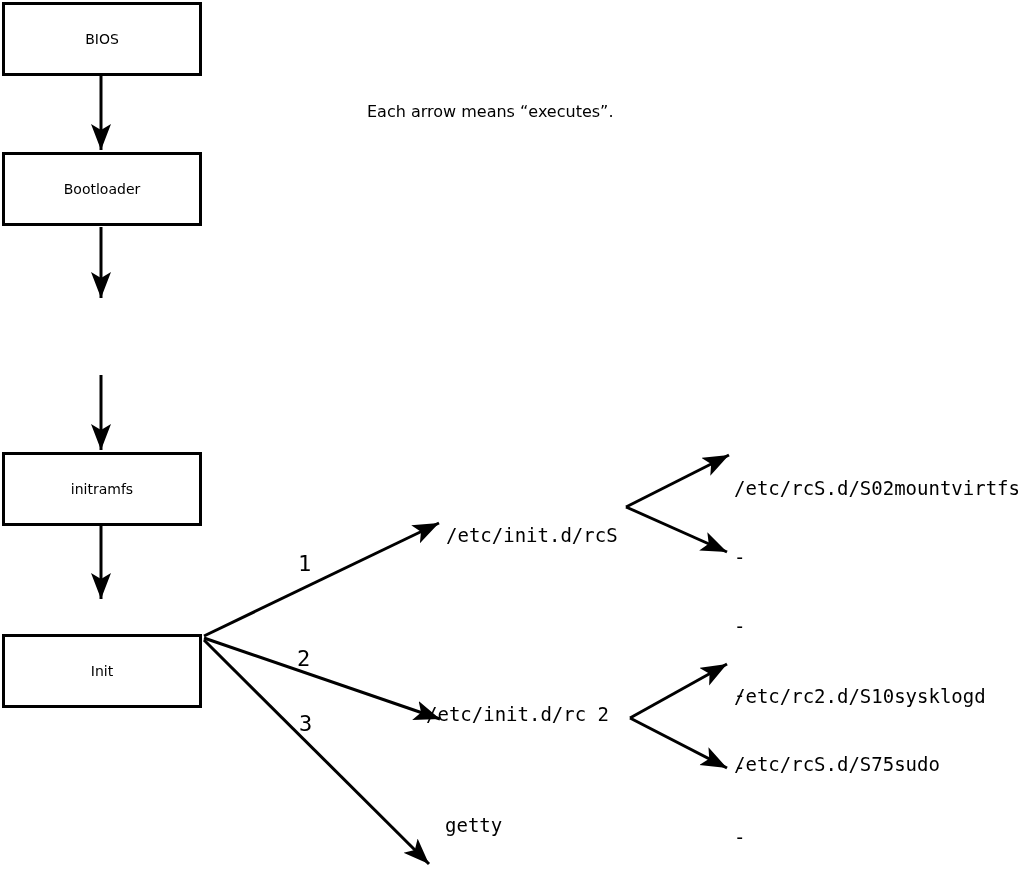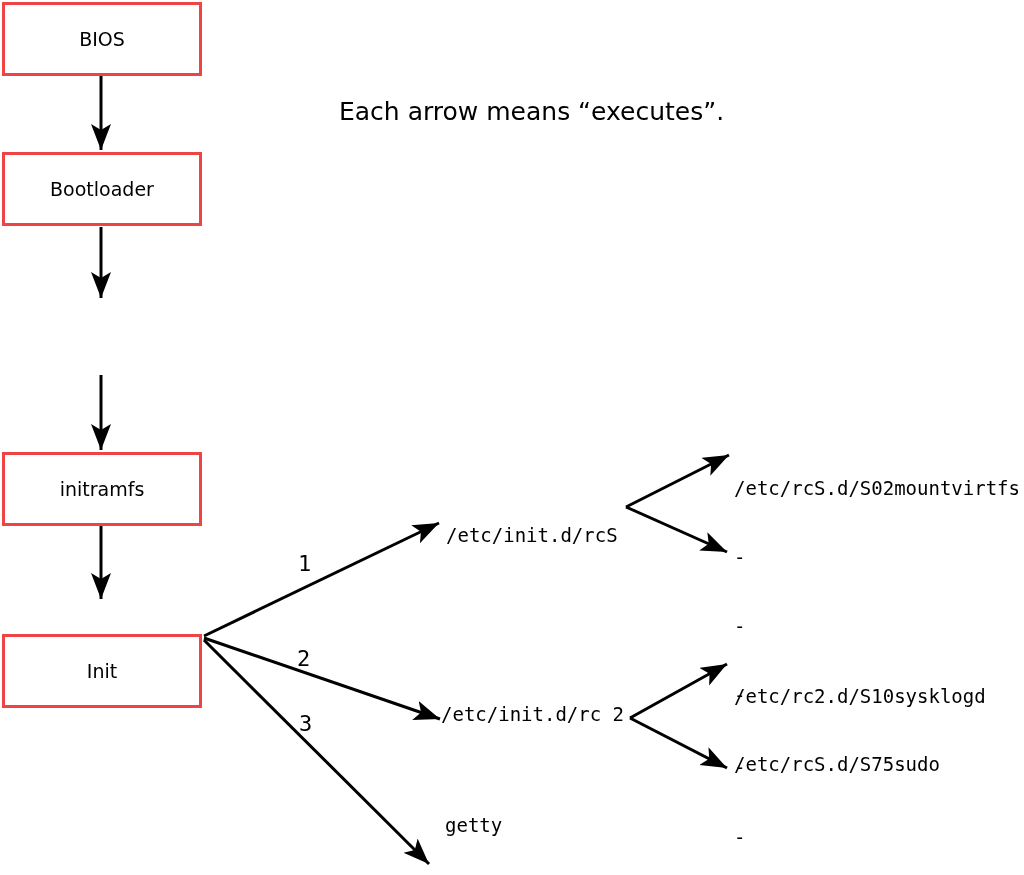--- a/index.html
+++ b/index.html
@@ -3,27 +3,27 @@
 <meta charset="utf-8">
 <style>
   html,body{margin:0;padding:0;background:#ffffff;}
   .canvas{
     position:relative;width:1024px;height:875px;background:#ffffff;
     overflow:hidden;color:#000000;
   }
   .svg-layer{position:absolute;left:0;top:0;width:1024px;height:875px;}
   .box{
     position:absolute;left:2px;width:200px;height:74px;
-    border:3px solid #ef4444;box-sizing:border-box;background:#fff;
+    border:3px solid #000000;box-sizing:border-box;background:#fff;
     display:flex;align-items:center;justify-content:center;
-    font-family:"DejaVu Sans","Liberation Sans",sans-serif;font-size:19px;
+    font-family:"DejaVu Sans","Liberation Sans",sans-serif;font-size:14px;
   }
   .note{
-    position:absolute;left:339px;top:102px;
-    font-family:"DejaVu Sans","Liberation Sans",sans-serif;font-size:25px;line-height:19px;
+    position:absolute;left:367px;top:102px;
+    font-family:"DejaVu Sans","Liberation Sans",sans-serif;font-size:16px;line-height:19px;
     white-space:pre;
   }
   .mono{
     position:absolute;
     font-family:"DejaVu Sans Mono","Liberation Mono",monospace;
     font-size:19px;line-height:19px;white-space:pre;
   }
   .digit{
     position:absolute;
     font-family:"DejaVu Sans Mono","Liberation Mono",monospace;
@@ -32,21 +32,21 @@
   .col{
     position:absolute;
     font-family:"DejaVu Sans Mono","Liberation Mono",monospace;
     font-size:19px;white-space:pre;
   }
   .col-rcs{left:734px;top:432px;}
   .col-rcs div{line-height:25px;height:25px;}
   .col-rc2{left:734px;top:639px;}
   .col-rc2 div{line-height:26.5px;height:26.5px;}
   .lbl-rcs{left:446px;top:526px;}
-  .lbl-rc2{left:441px;top:705px;}
+  .lbl-rc2{left:426px;top:705px;}
   .lbl-getty{left:445px;top:816px;}
   .num1{left:298px;top:553px;}
   .num2{left:297px;top:648px;}
   .num3{left:299px;top:713px;}
 </style>
 </head>
 <body>
 
 <div class="canvas">
 

